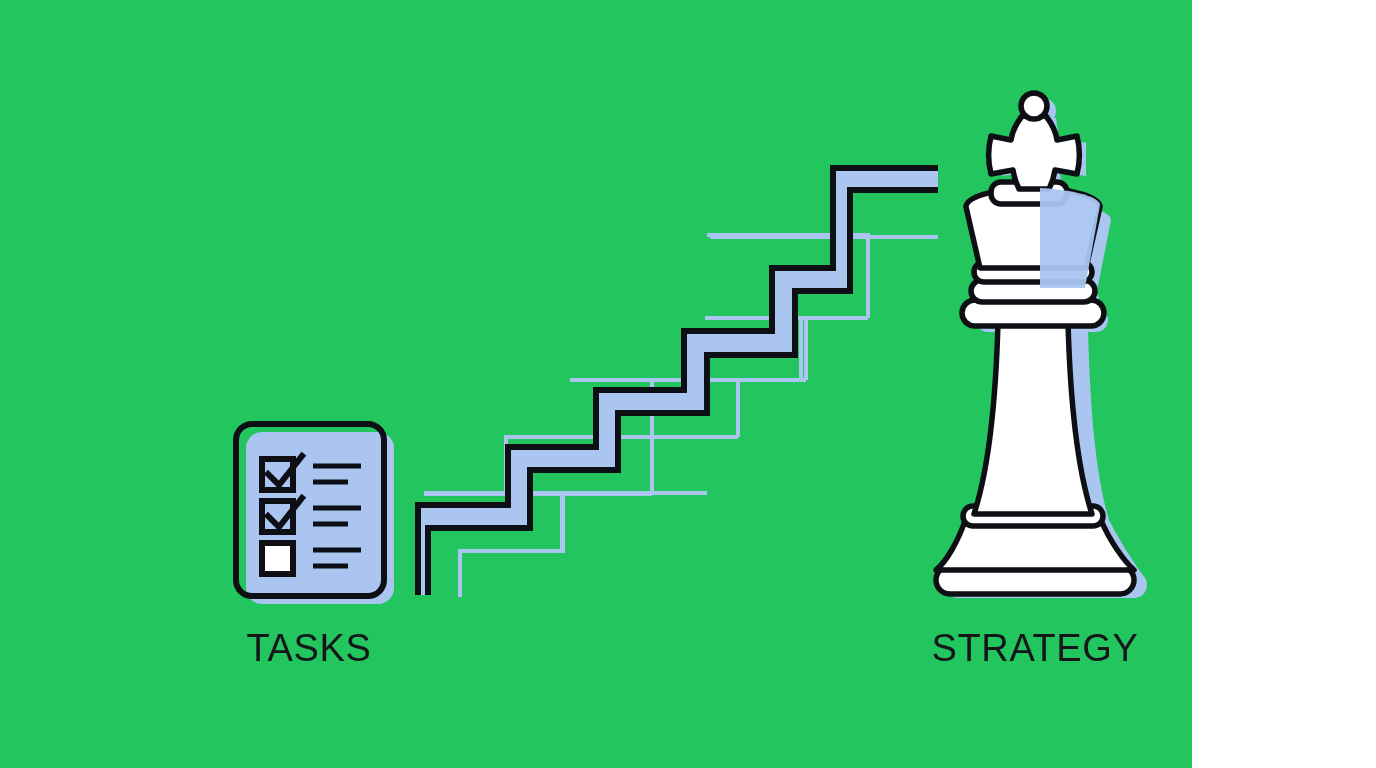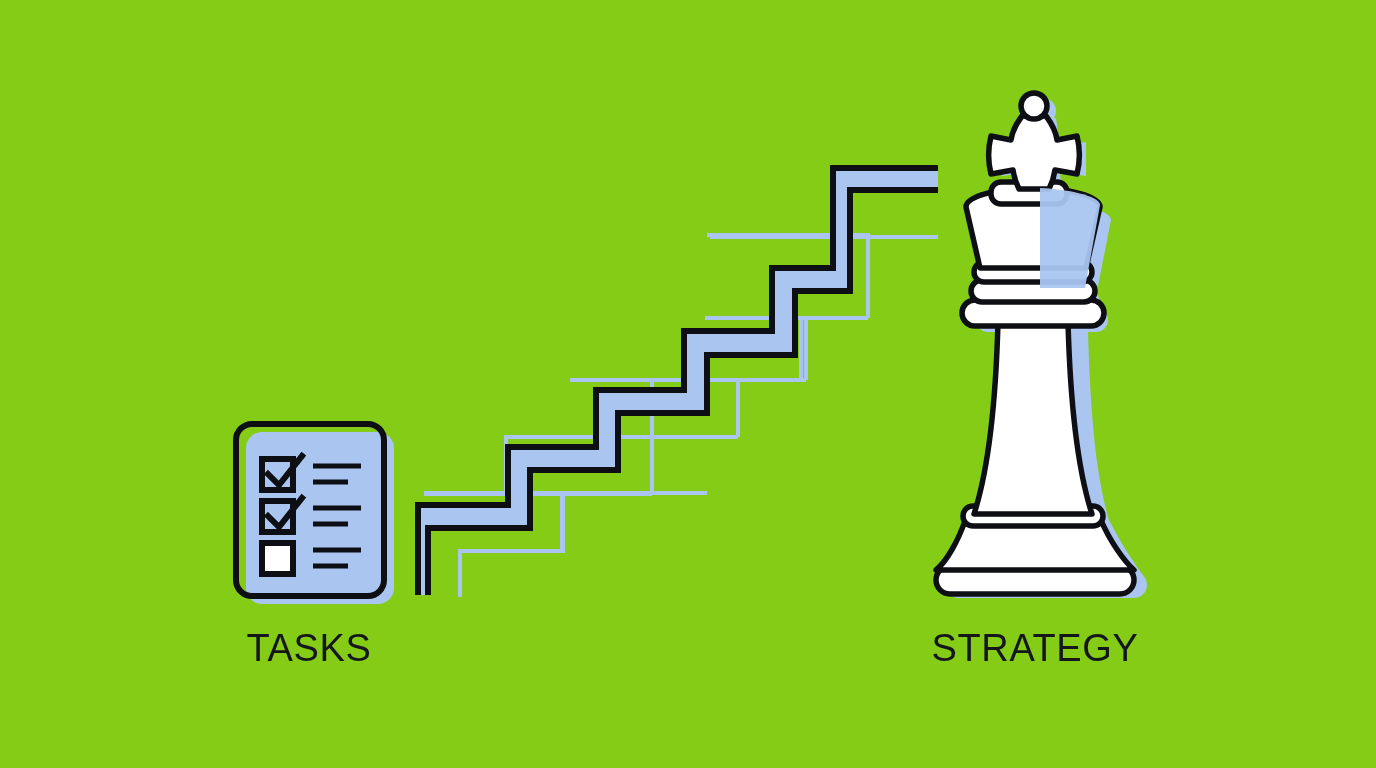--- a/index.html
+++ b/index.html
@@ -8,23 +8,23 @@
     background: #ffffff;
   }
   body {
     width: 1376px;
     height: 768px;
     overflow: hidden;
     font-family: "Liberation Sans", sans-serif;
   }
   #illustration-root {
     position: relative;
-    width: 1376px;
+    width: 1192px;
     height: 768px;
-    background: #84cc16;
+    background: #22c55e;
   }
   #illustration-svg {
     display: block;
     width: 1376px;
     height: 768px;
   }
   .label-text {
     font-family: "Liberation Sans", sans-serif;
     font-size: 38px;
     letter-spacing: 0.6px;

